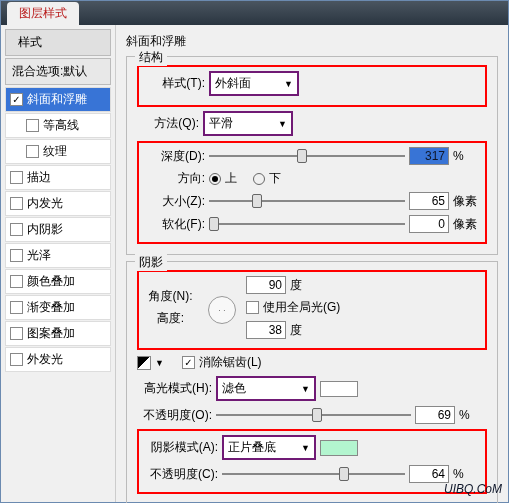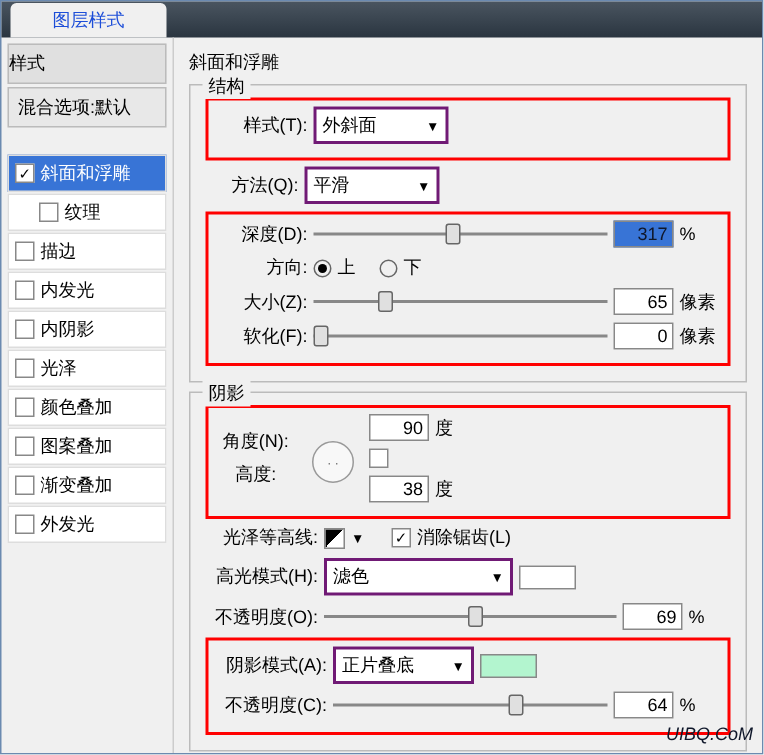--- a/index.html
+++ b/index.html
@@ -1,23 +1,23 @@
 <!DOCTYPE html>
 <html><head>
 <meta charset="utf-8">
 <style>
 *{box-sizing:border-box;margin:0;padding:0;font-family:SimSun,"Microsoft YaHei",sans-serif;font-size:12px}
 body{background:#f0f0f0;width:509px;height:503px;overflow:hidden;position:relative}
 .dialog{width:509px;height:503px;background:#f0f0f0;border:1px solid #6b8ab0}
 .titlebar{height:24px;background:linear-gradient(#4a5560,#2a3540);display:flex;align-items:flex-end;padding-left:6px;color:#fff}
-.title-tab{background:#f0f0f0;color:#1d4ed8;padding:3px 28px;border-radius:4px 4px 0 0}
+.title-tab{background:#f0f0f0;color:#b91c1c;padding:3px 12px;border-radius:4px 4px 0 0}
 .bodyarea{display:flex;height:calc(100% - 24px)}
 .sidebar{width:115px;padding:4px;border-right:1px solid #ccc}
-.sidebar-head{padding:4px 0;background:#e0e0e0;border:1px solid #bbb;margin-bottom:2px}
-.sidebar-sub{padding:4px 6px;background:#e8e8e8;border:1px solid #bbb;margin-bottom:18px}
+.sidebar-head{padding:4px 12px;background:#e0e0e0;border:1px solid #bbb;margin-bottom:2px}
+.sidebar-sub{padding:4px 6px;background:#e8e8e8;border:1px solid #bbb;margin-bottom:2px}
 .sidebar-item{padding:3px 4px;display:flex;align-items:center;gap:4px;border:1px solid #ddd;margin-bottom:1px;background:#fff}
 .sidebar-item.active{background:#3874d6;color:#fff}
 .sidebar-item.indent{padding-left:20px}
 .chk{width:13px;height:13px;border:1px solid #888;background:#fff;display:inline-flex;align-items:center;justify-content:center;font-size:10px;color:#000}
 .main{flex:1;padding:8px 10px;position:relative}
 .fieldset{border:1px solid #bbb;padding:8px 10px 6px;margin-bottom:6px;position:relative}
 .fieldset>.legend{position:absolute;top:-8px;left:8px;background:#f0f0f0;padding:0 4px}
 .redbox{border:2px solid #ff0000;padding:4px;margin-bottom:4px}
 .row{display:flex;align-items:center;margin-bottom:5px;gap:4px}
 .lbl{width:62px;text-align:right}
@@ -49,20 +49,24 @@
     <div class="sidebar">
       <div class="sidebar-head">样式</div>
       <div class="sidebar-sub">混合选项:默认</div>
       <div id="sidebar-list">
           <div class="sidebar-item active">
             <span class="chk">✓</span>
             <span>斜面和浮雕</span>
           </div>
           <div class="sidebar-item indent">
             <span class="chk"></span>
+            <span>等高线</span>
+          </div>
+          <div class="sidebar-item indent">
+            <span class="chk"></span>
             <span>纹理</span>
           </div>
           <div class="sidebar-item">
             <span class="chk"></span>
             <span>描边</span>
           </div>
           <div class="sidebar-item">
             <span class="chk"></span>
             <span>内发光</span>
           </div>
@@ -73,25 +77,25 @@
           <div class="sidebar-item">
             <span class="chk"></span>
             <span>光泽</span>
           </div>
           <div class="sidebar-item">
             <span class="chk"></span>
             <span>颜色叠加</span>
           </div>
           <div class="sidebar-item">
             <span class="chk"></span>
+            <span>渐变叠加</span>
+          </div>
+          <div class="sidebar-item">
+            <span class="chk"></span>
             <span>图案叠加</span>
-          </div>
-          <div class="sidebar-item">
-            <span class="chk"></span>
-            <span>渐变叠加</span>
           </div>
           <div class="sidebar-item">
             <span class="chk"></span>
             <span>外发光</span>
           </div>
         </div>
     </div>
     <div class="main">
       <div style="margin-bottom:6px">斜面和浮雕</div>
 
@@ -172,41 +176,41 @@
               </div>
             </div>
             <div class="globe">· ·</div>
             <div>
               <div class="row">
                 <div class="numbox">90</div>
                 <span>度</span>
               </div>
               <div class="row">
                 <span class="chk"></span>
+                <span>使用全局光(G)</span>
               </div>
               <div class="row">
                 <div class="numbox">38</div>
                 <span>度</span>
               </div>
             </div>
           </div>
         </div>
 
         <div class="row">
-          <span class="lbl" style="width:75px">光泽等高线:</span>
           <div class="swatch"></div>
           <span class="arrow" style="font-size:9px">▼</span>
           <span style="width:10px"></span>
           <span class="chk">✓</span>
           <span>消除锯齿(L)</span>
         </div>
 
         <div class="row">
           <span class="lbl" style="width:75px">高光模式(H):</span>
-          <div class="combo" style="width:126px">
+          <div class="combo" style="width:100px">
             <span>滤色</span>
               <span class="arrow">▼</span>
           </div>
           <div class="colbox" style="background: rgb(255, 255, 255);"></div>
         </div>
         <div class="row">
           <span class="lbl" style="width:75px">不透明度(O):</span>
           <div class="slider">
               <div class="track">
                 <div class="thumb" style="left:49%"></div>

